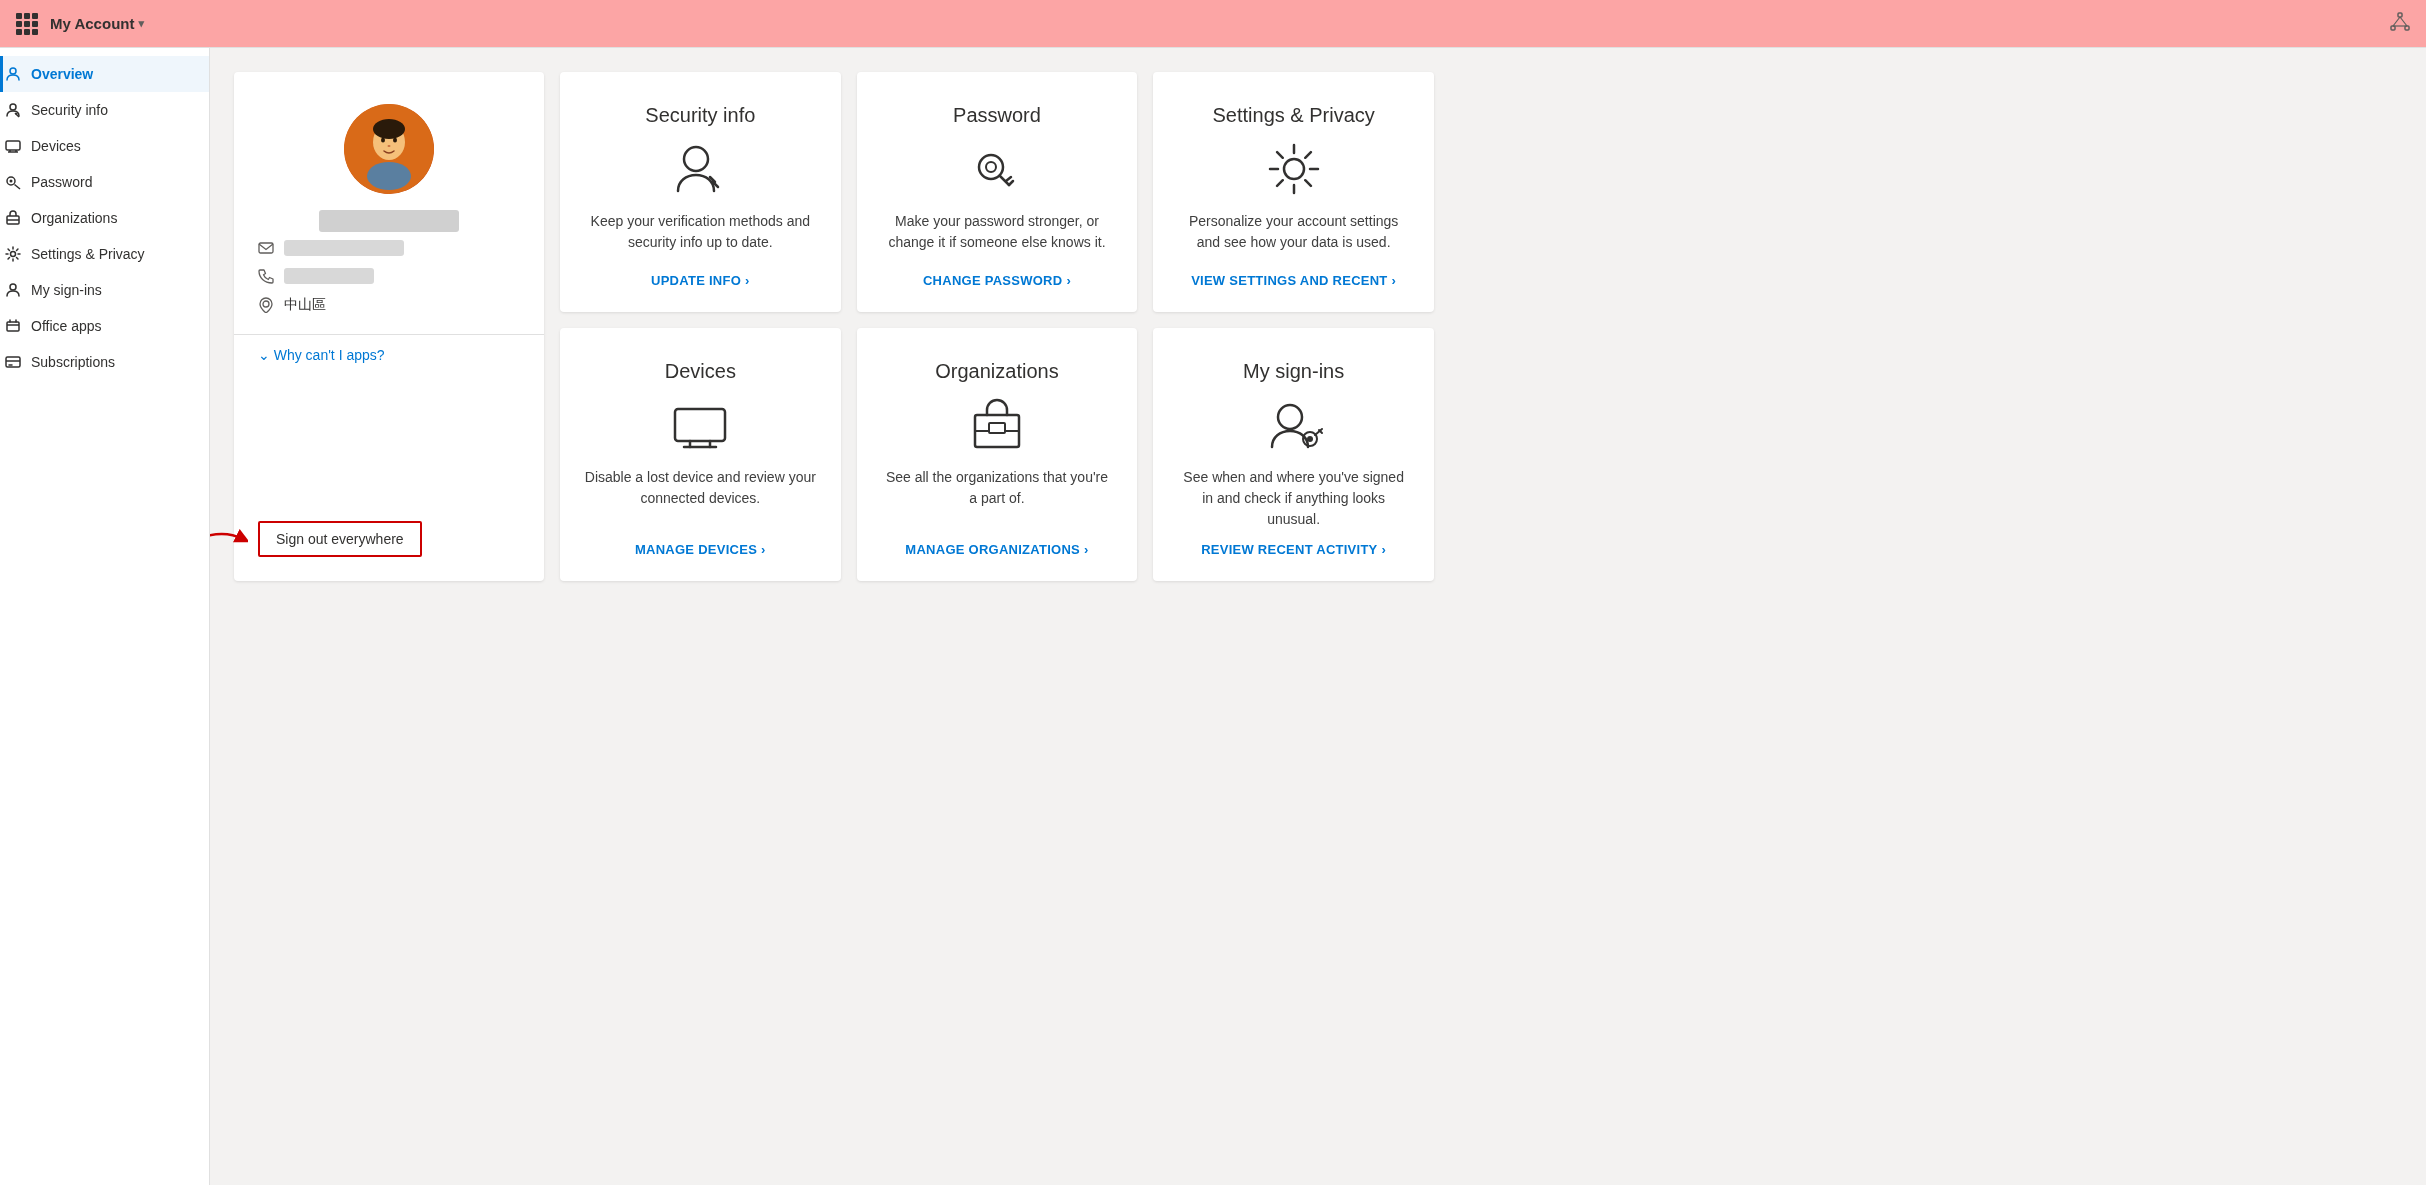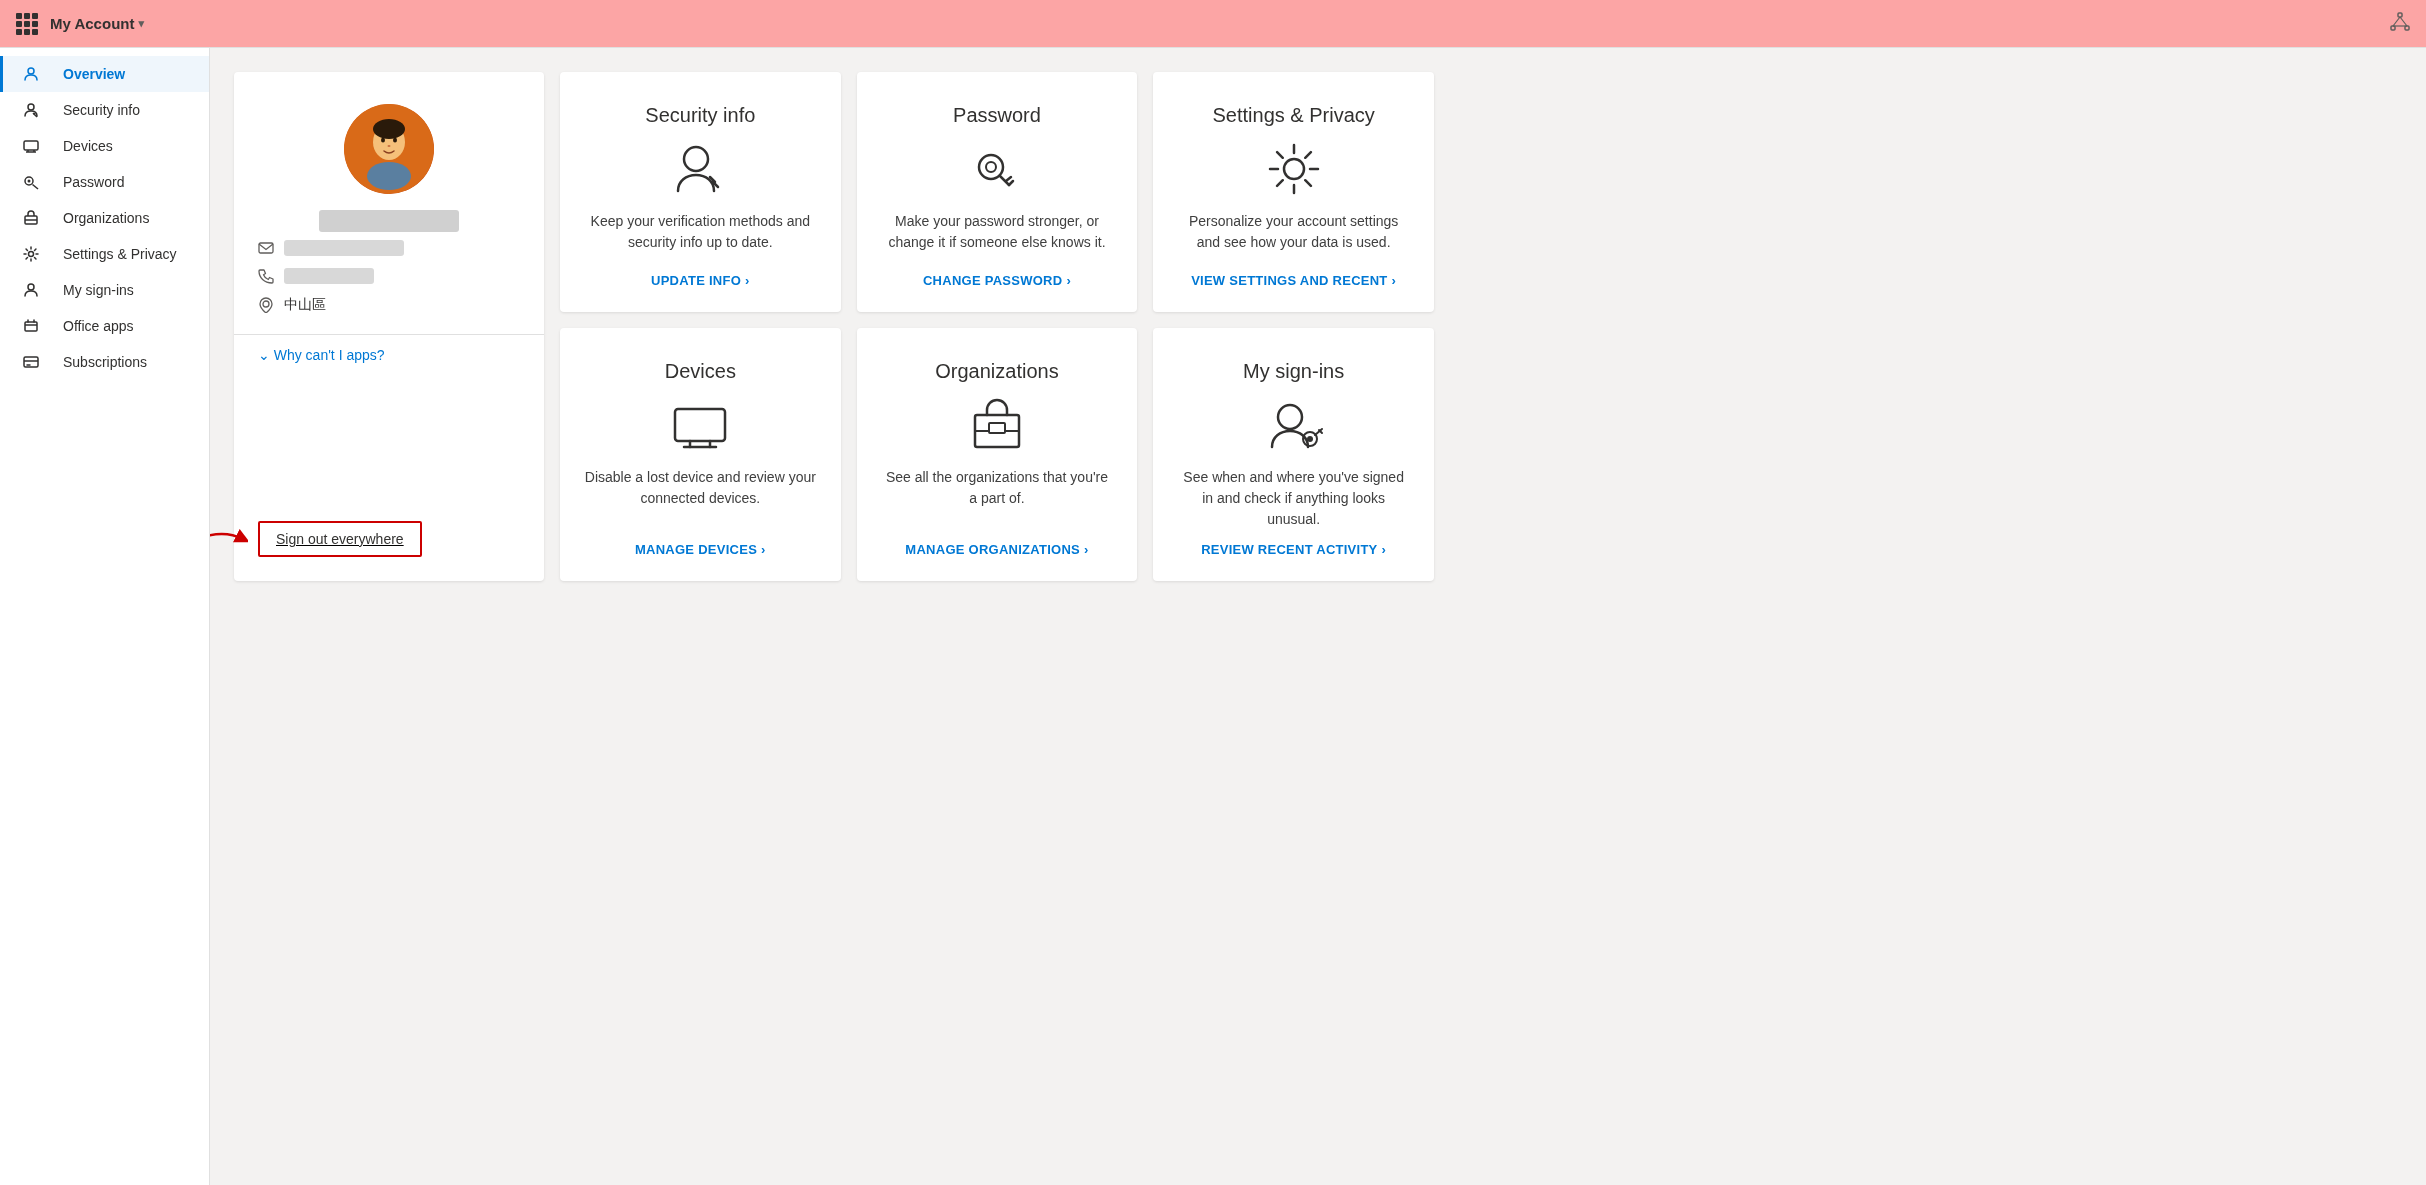--- a/index.html
+++ b/index.html
@@ -34,22 +34,22 @@
       border-right: 1px solid #e0e0e0;
       display: flex;
       flex-direction: column;
       flex-shrink: 0;
       overflow-y: auto;
       padding: 8px 0;
     }
     .sidebar-item {
       display: flex;
       align-items: center;
-      gap: 24px;
-      padding: 10px 20px;
+      gap: 10px;
+      padding: 10px 2px;
       cursor: pointer;
       font-size: 14px;
       color: #323130;
       border-left: 3px solid transparent;
     }
     .sidebar-item.active {
       background: #eff6fc;
       border-left: 3px solid #0078d4;
       color: #0078d4;
       font-weight: 600;
@@ -363,21 +363,21 @@
 
         <div class="divider"></div>
 
         <div class="why-edit">
           <span>⌄</span>
           <span>Why can't I apps?</span>
         </div>
 
         <div class="sign-out-area">
 
-          <div style="position:relative; width:100%; display:flex; align-items:flex-end; gap:8px;text-decoration:underline;">
+          <div style="position:relative; width:100%; display:flex; align-items:flex-end; gap:8px;">
             <svg width="60" height="30" viewBox="0 0 60 30" style="position:absolute; left:-70px; top:50%; transform:translateY(-50%);">
               <defs>
                 <marker id="arrowhead" markerWidth="6" markerHeight="6" refX="3" refY="3" orient="auto">
                   <polygon points="0 0, 6 3, 0 6" fill="#cc0000"></polygon>
                 </marker>
               </defs>
               <path d="M10 15 Q35 5 55 15" stroke="#cc0000" stroke-width="2.5" fill="none" marker-end="url(#arrowhead)"></path>
             </svg>
             <button class="sign-out-btn">Sign out everywhere</button>
           </div>

